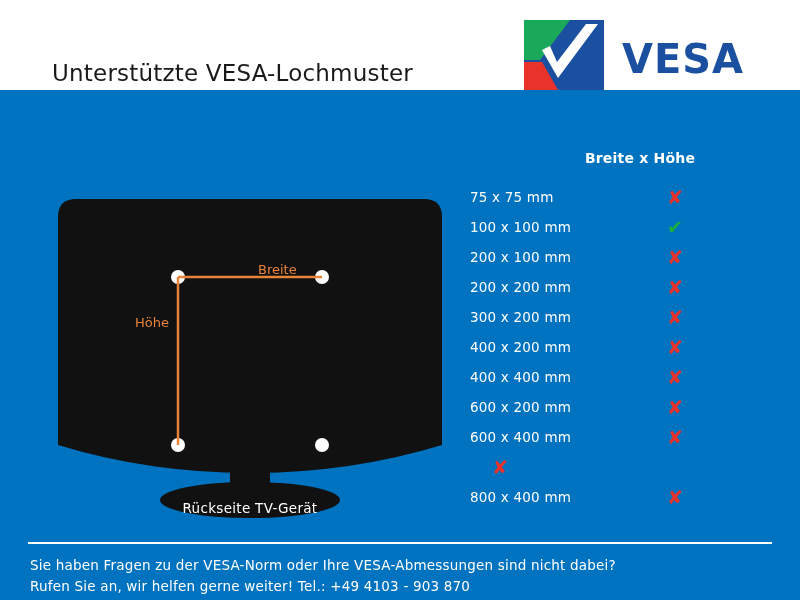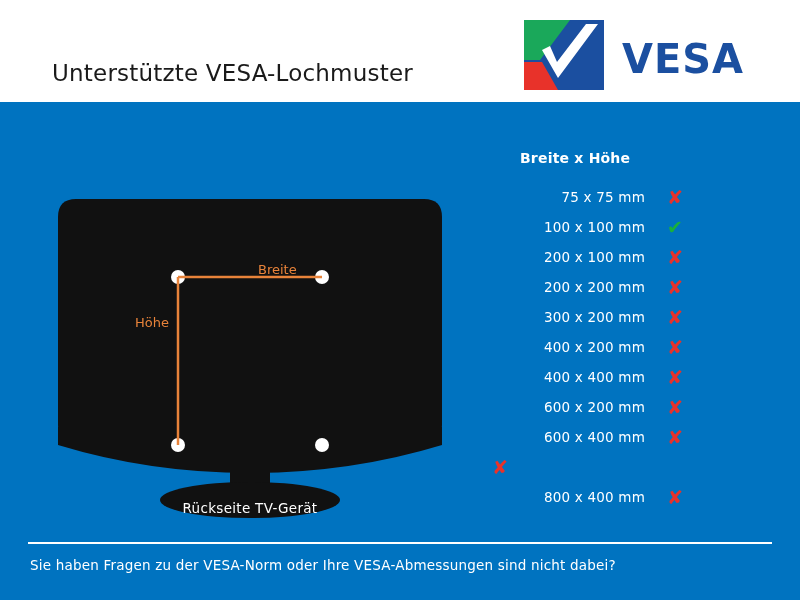--- a/index.html
+++ b/index.html
@@ -19,21 +19,21 @@
     height: 600px;
     background: #0073c0;
   }
 
   
   .header {
     position: absolute;
     left: 0;
     top: 0;
     width: 800px;
-    height: 102px;
+    height: 90px;
     background: #ffffff;
   }
   .header-title {
     position: absolute;
     left: 52px;
     top: 60px;
     font-size: 23px;
     color: #1a1a1a;
     letter-spacing: 0.2px;
     white-space: nowrap;
@@ -111,29 +111,29 @@
     top: 40px;
     width: 290px;
   }
   .table-header {
     color: #ffffff;
     font-size: 14px;
     font-weight: bold;
     margin-bottom: 16px;
     padding-left: 50px;
     letter-spacing: 0.2px;
+    text-align: center;
   }
   .row {
     display: flex;
     align-items: center;
     height: 30px;
   }
   .row-label {
     width: 175px;
-    text-align: right;
     color: #ffffff;
     font-size: 13.5px;
     letter-spacing: 0.2px;
   }
   .row-mark {
     width: 60px;
     text-align: center;
     font-size: 19px;
     font-weight: bold;
     line-height: 1;
@@ -254,14 +254,15 @@
           </div>
           <div class="row">
             <div class="row-label">800 x 400 mm</div>
             <div class="row-mark mark-no">✘</div>
           </div>
         </div>
     </div>
 
     <div class="divider"></div>
     <div class="footer-line footer-line-1">Sie haben Fragen zu der VESA-Norm oder Ihre VESA-Abmessungen sind nicht dabei?</div>
+    <div class="footer-line footer-line-2">Rufen Sie an, wir helfen gerne weiter! Tel.: +49 4103 - 903 870</div>
   </div>
 </div>
 
 </body></html>

